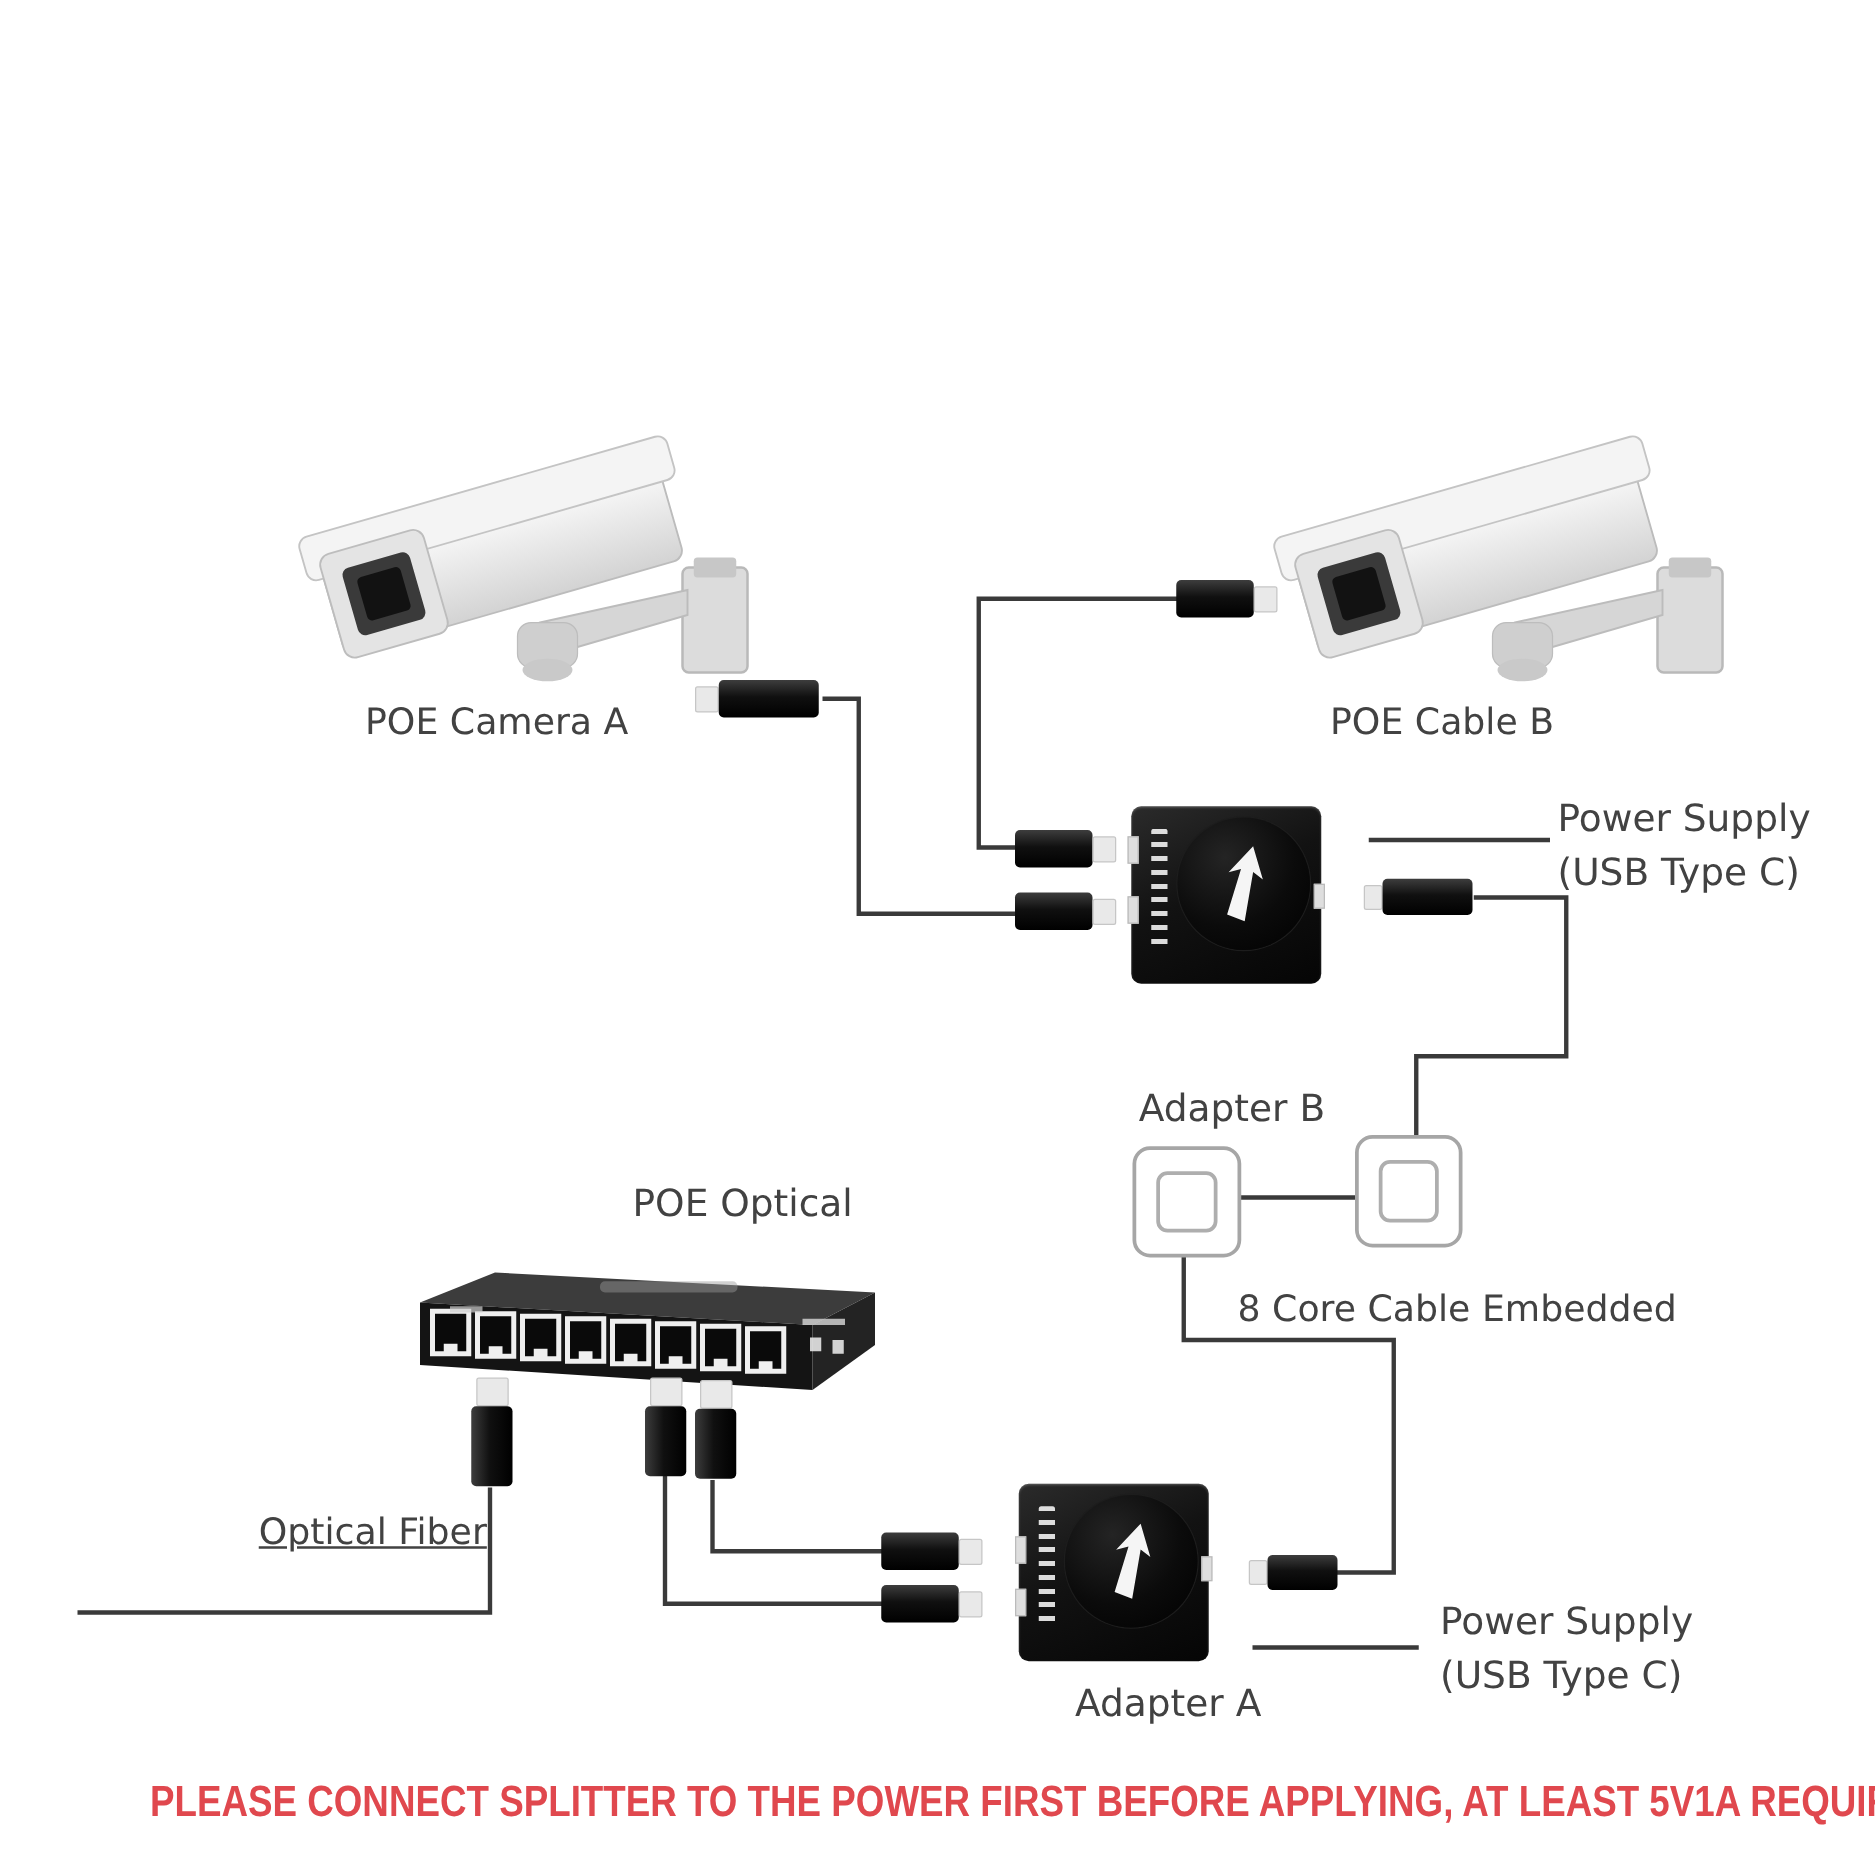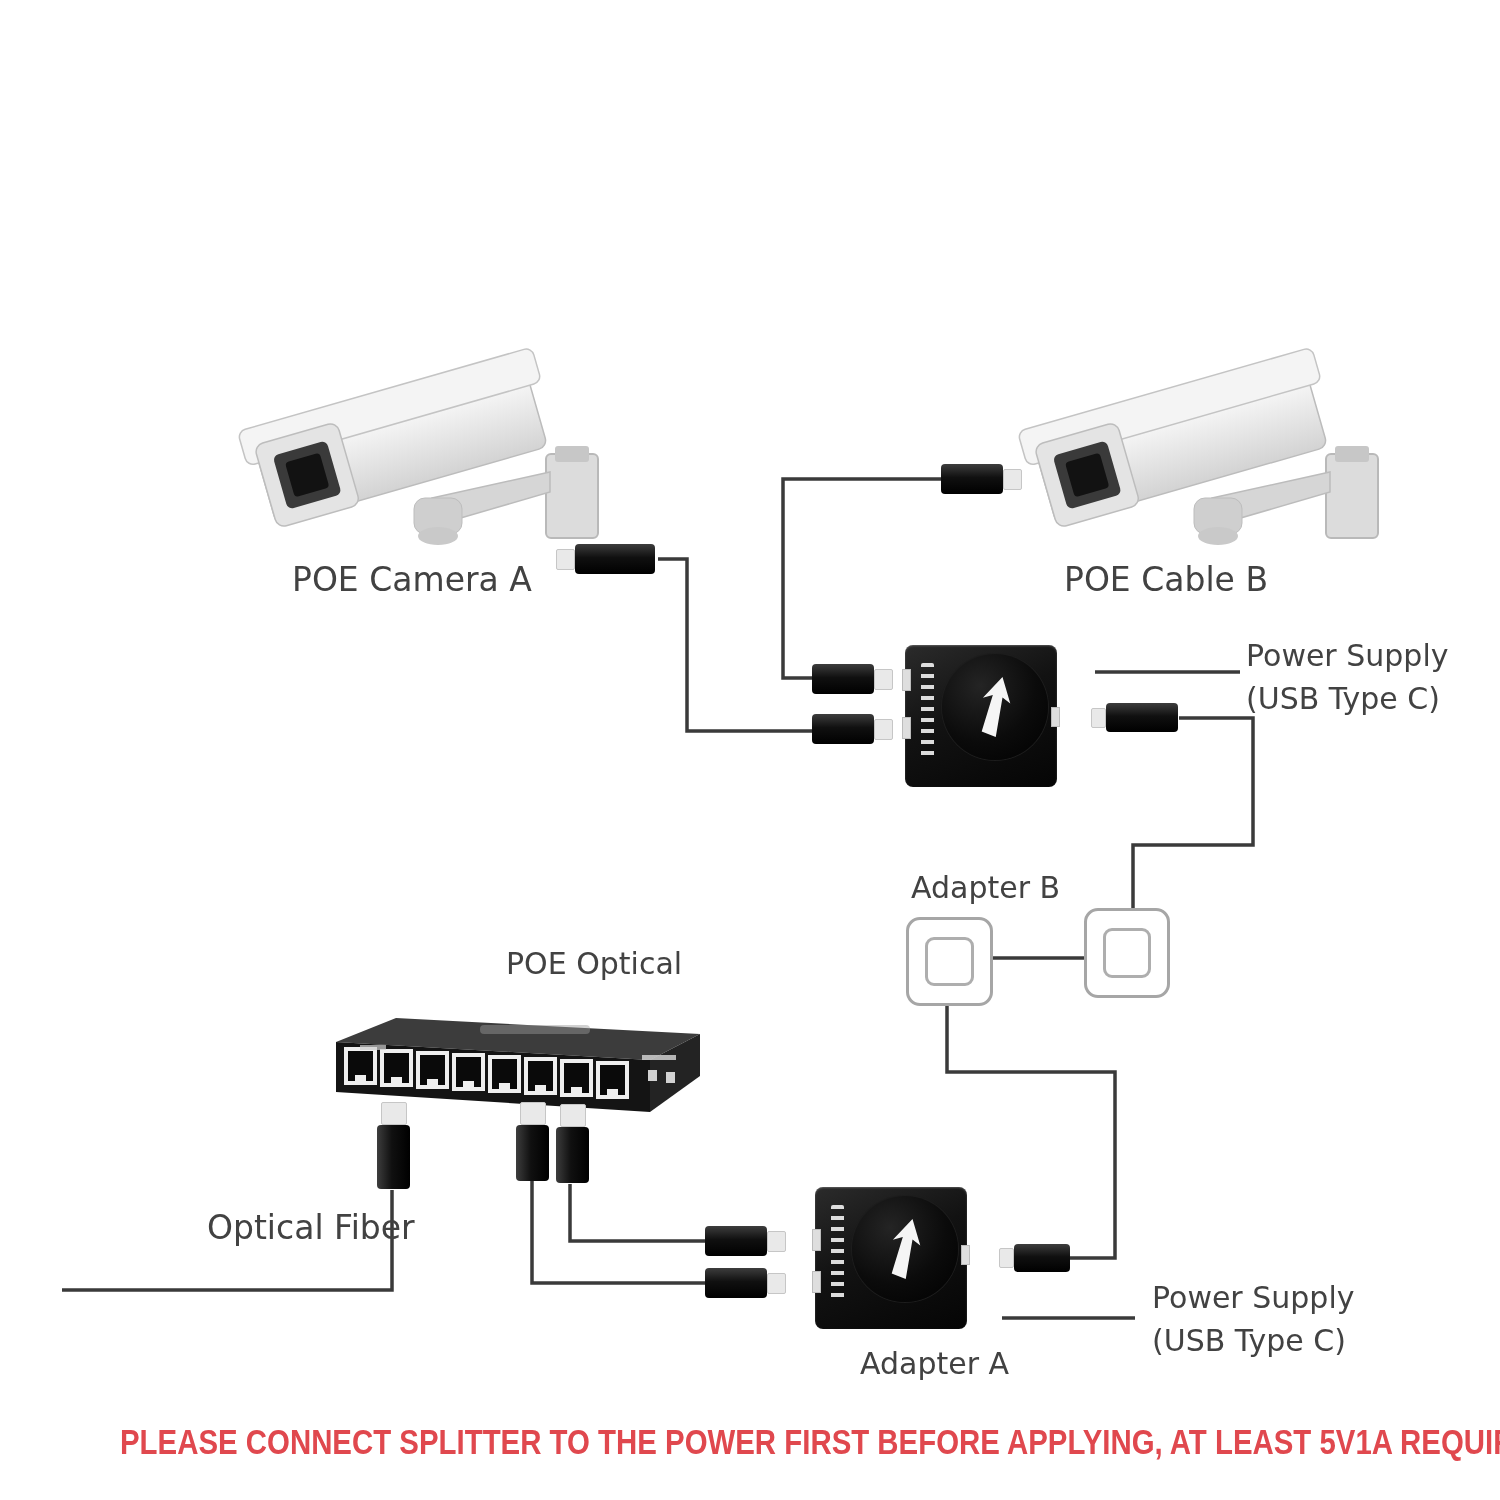--- a/index.html
+++ b/index.html
@@ -11,21 +11,21 @@
   .banner {
     position:absolute; left:292px; top:127px; width:916px; height:121px;
     background:#1b9fe1; border:4px solid #4cb6e8; border-radius:6px;
     box-sizing:border-box; display:flex; align-items:center; justify-content:center;
   }
   .banner span {
     color:#ffffff; font-family:"Liberation Sans",sans-serif; font-weight:bold;
     font-size:70px; letter-spacing:0px; transform:scaleX(0.97); white-space:nowrap;
   }
   
-  .lbl { position:absolute; color:#424242; font-size:33px; white-space:nowrap; }
+  .lbl { position:absolute; color:#424242; font-size:29px; white-space:nowrap; }
   .lbl2 { position:absolute; color:#424242; font-size:30px; line-height:43px; white-space:nowrap; }
   
   svg.cables { position:absolute; left:0; top:0; width:1500px; height:1500px; }
   svg.cables polyline { fill:none; stroke:#3a3a3a; stroke-width:3.5; }
   
   .plug { position:absolute; display:flex; align-items:center; }
   .plug.v { flex-direction:column; }
   .plug .tip { background:#e9e9e9; border:1px solid #c6c6c6; border-radius:2px; box-sizing:border-box; }
   .plug .pbody { background:linear-gradient(180deg,#3d3d3d 0%,#101010 45%,#000 100%); border-radius:4px; }
   .plug.v .pbody { background:linear-gradient(90deg,#3d3d3d 0%,#101010 45%,#000 100%); }
@@ -228,22 +228,23 @@
       <span class="pbody"></span>
     </div>
 
   <div class="lbl" style="left:292px; top:560px;">POE Camera A</div>
   <div class="lbl" style="left:1064px; top:560px;">POE Cable B</div>
   <div class="lbl2" style="left:1246px; top:634px;">
     <div>Power Supply</div>
     <div>(USB Type C)</div>
   </div>
   <div class="lbl2" style="left:911px; top:866px;text-align:center;">Adapter B</div>
+  <div class="lbl" style="left:990px; top:1030px;">8 Core Cable Embedded</div>
   <div class="lbl2" style="left:506px; top:942px;">POE Optical</div>
-  <div class="lbl" style="left:207px; top:1208px;">Optical Fiber</div>
+  <div class="lbl" style="left:207px; top:1208px;text-decoration:underline;">Optical Fiber</div>
   <div class="lbl2" style="left:828px; top:1342px;margin-left:32px;">Adapter A</div>
   <div class="lbl2" style="left:1152px; top:1276px;">
     <div>Power Supply</div>
     <div>(USB Type C)</div>
   </div>
 
   <div class="warning">PLEASE CONNECT SPLITTER TO THE POWER FIRST BEFORE APPLYING, AT LEAST 5V1A REQUIRED</div>
 
 </div>
 

